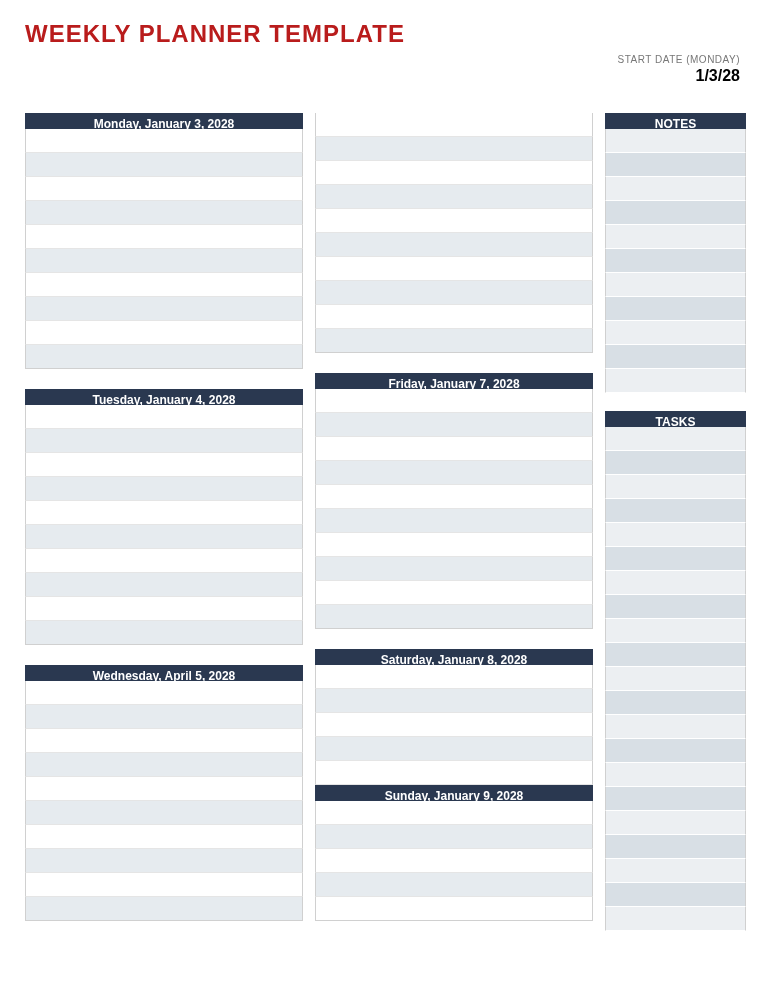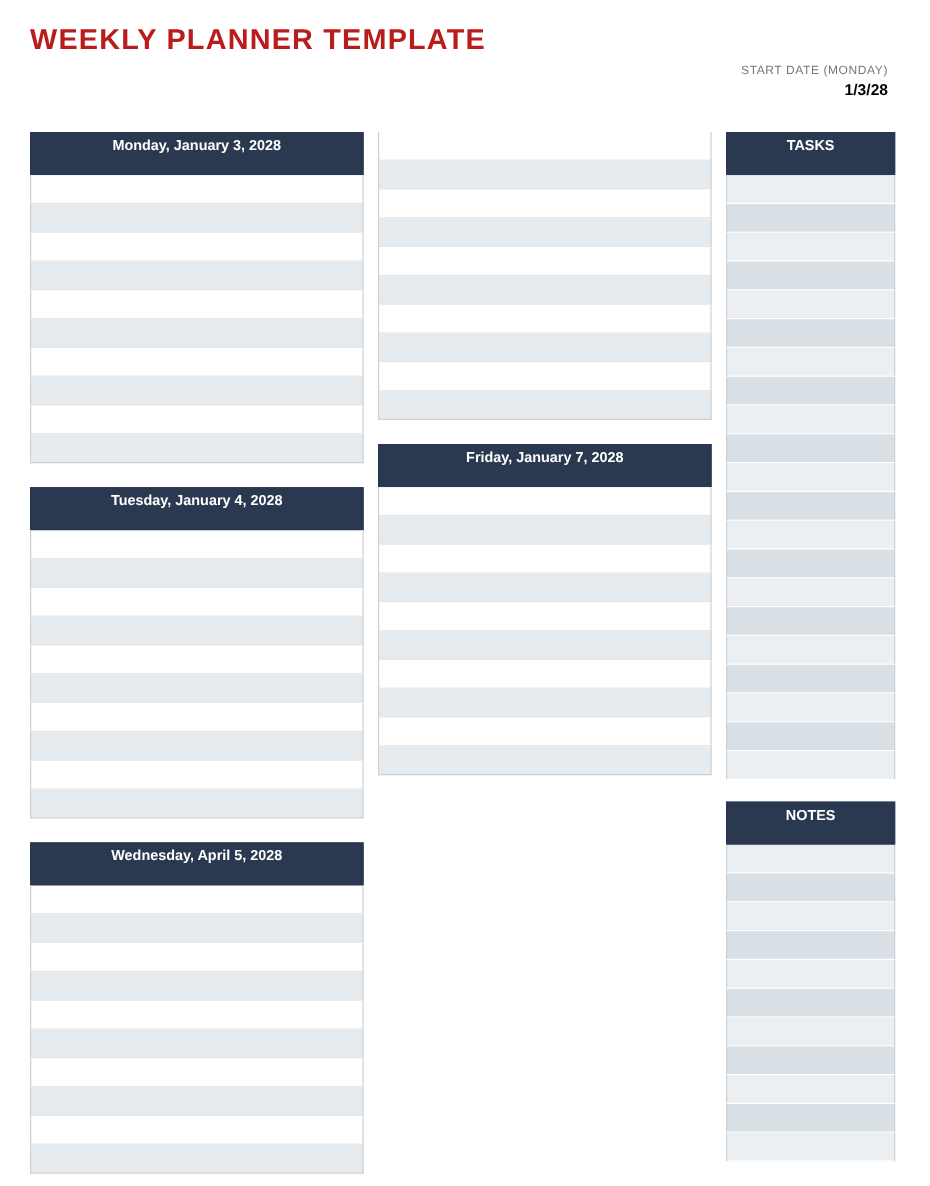--- a/index.html
+++ b/index.html
@@ -21,40 +21,40 @@
       text-align: right;
       margin-bottom: 28px;
       padding-right: 10px;
     }
     .start-date-label {
       font-size: 10px;
       color: #777;
       letter-spacing: 0.5px;
     }
     .start-date-value {
-      font-size: 13px;
+      font-size: 16px;
       font-weight: bold;
       color: #000;
       margin-top: 2px;
     }
     .planner-grid {
       display: flex;
       gap: 12px;
     }
     .col { flex: 0 0 auto; }
     .col-day { width: 278px; }
     .col-side { width: 141px; }
     .day-block-wrap { margin-bottom: 20px; }
     .header-bar {
       background: #2a3850;
       color: #ffffff;
       font-size: 12px;
       font-weight: bold;
       text-align: center;
-      height: 36px;
+      height: 16px;
       line-height: 20px;
       border: 1px solid #2a3850;
     }
     .row-cell {
       height: 24px;
       border-left: 1px solid #d0d0d0;
       border-right: 1px solid #d0d0d0;
       border-bottom: 1px solid #e5e5e5;
     }
     .row-cell.alt { background: #e6ebef; }
@@ -153,24 +153,58 @@
           <div class="row-cell plain"></div>
           <div class="row-cell alt"></div>
           <div class="row-cell plain"></div>
           <div class="row-cell alt"></div>
           <div class="row-cell plain"></div>
           <div class="row-cell alt"></div>
           <div class="row-cell plain"></div>
           <div class="row-cell alt block-border-bottom"></div>
         </div>
     </div>
+    <div class="day-block-wrap">
+      <div class="header-bar">Saturday, January 8, 2028</div>
+      <div>
+          <div class="row-cell plain"></div>
+          <div class="row-cell alt"></div>
+          <div class="row-cell plain"></div>
+          <div class="row-cell alt"></div>
+          <div class="row-cell plain"></div>
+        </div>
+      <div class="header-bar">Sunday, January 9, 2028</div>
+      <div>
+          <div class="row-cell plain"></div>
+          <div class="row-cell alt"></div>
+          <div class="row-cell plain"></div>
+          <div class="row-cell alt"></div>
+          <div class="row-cell plain block-border-bottom"></div>
+        </div>
+    </div>
   </div>
 
   <div class="col col-side">
     <div class="side-block">
+      <div class="header-bar">NOTES</div>
+      <div>
+          <div class="side-row plain"></div>
+          <div class="side-row alt"></div>
+          <div class="side-row plain"></div>
+          <div class="side-row alt"></div>
+          <div class="side-row plain"></div>
+          <div class="side-row alt"></div>
+          <div class="side-row plain"></div>
+          <div class="side-row alt"></div>
+          <div class="side-row plain"></div>
+          <div class="side-row alt"></div>
+          <div class="side-row plain block-border-bottom"></div>
+        </div>
+    </div>
+    <div class="side-block">
       <div class="header-bar">TASKS</div>
       <div>
           <div class="side-row plain"></div>
           <div class="side-row alt"></div>
           <div class="side-row plain"></div>
           <div class="side-row alt"></div>
           <div class="side-row plain"></div>
           <div class="side-row alt"></div>
           <div class="side-row plain"></div>
           <div class="side-row alt"></div>
@@ -182,31 +216,15 @@
           <div class="side-row alt"></div>
           <div class="side-row plain"></div>
           <div class="side-row alt"></div>
           <div class="side-row plain"></div>
           <div class="side-row alt"></div>
           <div class="side-row plain"></div>
           <div class="side-row alt"></div>
           <div class="side-row plain block-border-bottom"></div>
         </div>
     </div>
-    <div class="side-block">
-      <div class="header-bar">NOTES</div>
-      <div>
-          <div class="side-row plain"></div>
-          <div class="side-row alt"></div>
-          <div class="side-row plain"></div>
-          <div class="side-row alt"></div>
-          <div class="side-row plain"></div>
-          <div class="side-row alt"></div>
-          <div class="side-row plain"></div>
-          <div class="side-row alt"></div>
-          <div class="side-row plain"></div>
-          <div class="side-row alt"></div>
-          <div class="side-row plain block-border-bottom"></div>
-        </div>
-    </div>
   </div>
 
 </div>
 
 </body></html>

